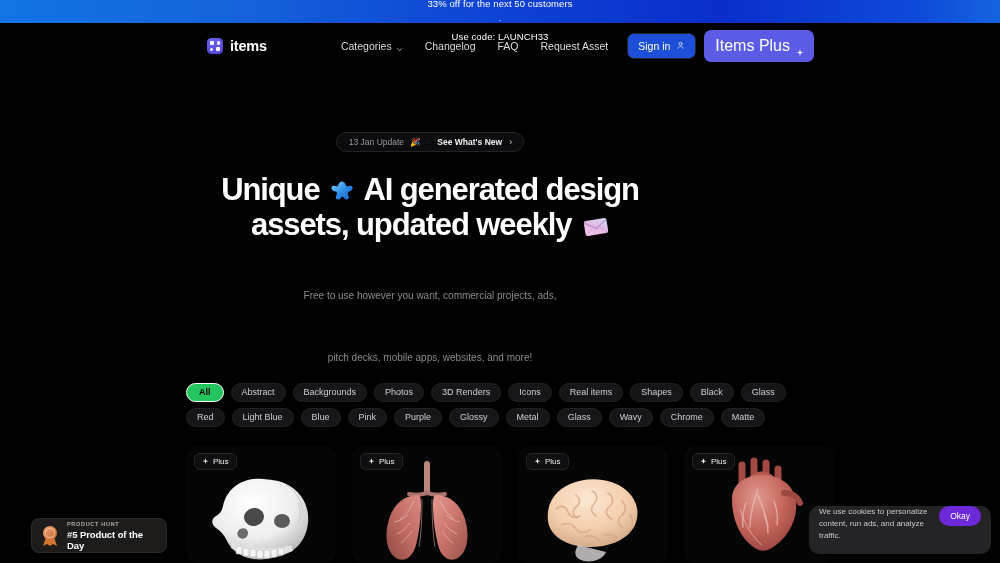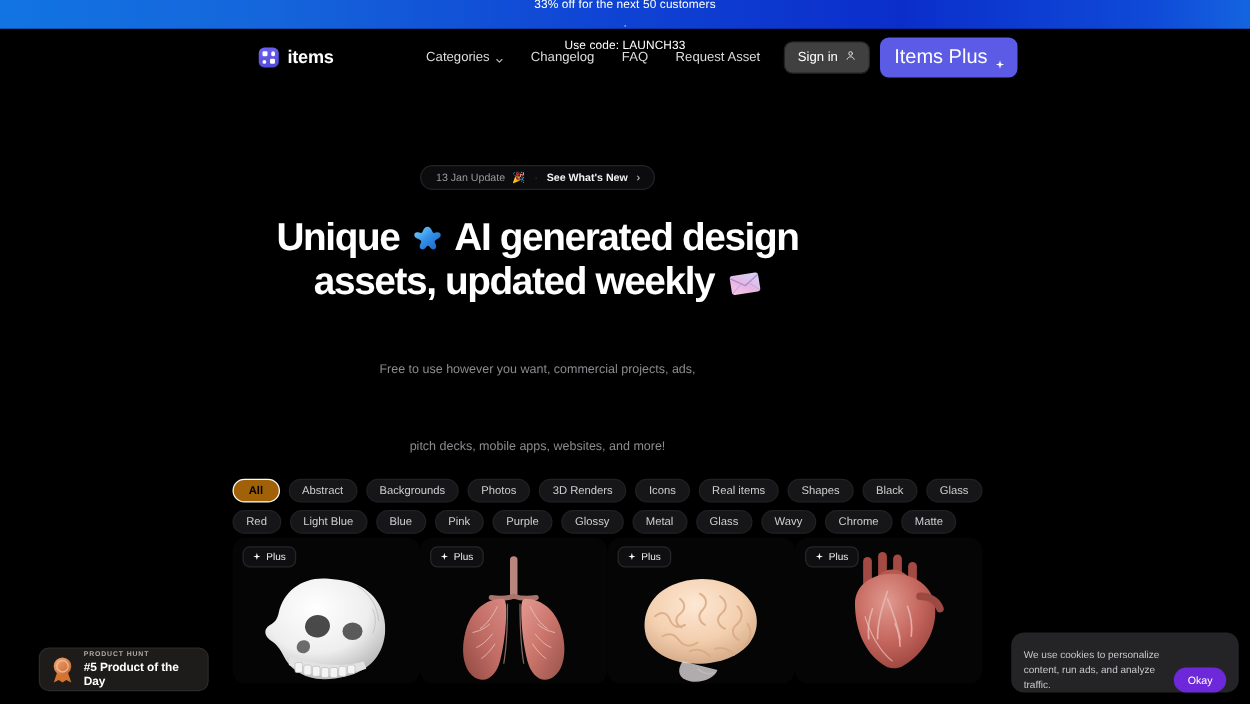--- a/index.html
+++ b/index.html
@@ -41,21 +41,21 @@
   .logo-sq i:nth-child(4){ right:2.6px; bottom:2.8px; width:4.4px; height:4.4px; border-radius:1px;}
   .brand-name { font-size:14.5px; color:#fff; font-weight:600; letter-spacing:-.2px; }
 
   .nav { position:absolute; right:186px; display:flex; align-items:center; gap:0; }
   .nav-link {
     font-size:10.5px; color:#dcdcdf; padding:6px 11px; border-radius:6px;
     display:flex; align-items:center; gap:4px; white-space:nowrap; cursor:pointer;
   }
   .chev { width:7px; height:7px; display:inline-block; }
   .signin {
-    font-size:10.5px; color:#fff; background:#404040; border:1px solid #232323;
+    font-size:10.5px; color:#fff; background:#1d4ed8; border:1px solid #232323;
     border-radius:7px; padding:6px 10px; display:flex; align-items:center; gap:6px;
     margin-left:8px; cursor:pointer; white-space:nowrap;
   }
   .plus-btn {
     font-size:16px; color:#fff; background:#5b5be6;
     border-radius:7px; padding:7px 11px; display:flex; align-items:center; gap:6px;
     margin-left:8px; cursor:pointer; white-space:nowrap; font-weight:500;
   }
 
   
@@ -89,24 +89,24 @@
   
   .filters {
     position:absolute; top:383px; left:186px; width:628px;
     display:flex; flex-wrap:wrap; gap:6px 7px;
   }
   .chip {
     font-size:9px; color:#cfcfd3; background:#161618; border:1px solid #212124;
     border-radius:999px; padding:4px 10px; cursor:pointer; white-space:nowrap;
     line-height:1;
   }
-  .chip.active { background:#a16207; color:#000; border-color:#fff; font-weight:600; padding:4px 12px; }
-
-  
-  .cards { position:absolute; top:430px; left:186px; display:flex; }
+  .chip.active { background:#22c55e; color:#000; border-color:#fff; font-weight:600; padding:4px 12px; }
+
+  
+  .cards { position:absolute; top:446px; left:186px; display:flex; gap:16px; }
   .card {
     position:relative; width:150px; height:117px;
     background:#050505; border-radius:11px; overflow:hidden; cursor:pointer;
   }
   .plus-badge {
     position:absolute; top:7px; left:8px; z-index:3;
     display:flex; align-items:center; gap:4px;
     background:#0f0f11; border:1px solid #26262a; border-radius:6px;
     padding:3px 7px; font-size:8px; color:#f0f0f2; font-weight:500;
   }
@@ -124,21 +124,21 @@
   }
   .ph-medal { width:18px; height:22px; flex:none; }
   .ph-txt { display:flex; flex-direction:column; gap:2px; }
   .ph-kicker { font-size:5.5px; color:#b0aca6; letter-spacing:.7px; font-weight:700; }
   .ph-title { font-size:9.5px; color:#fff; font-weight:700; letter-spacing:-.1px; }
 
   
   .cookie {
     position:absolute; right:9px; bottom:9px;
     width:182px; height:48px; background:#242426; border-radius:10px;
-    display:flex; align-items:flex-end; padding:0 10px; gap:8px;
+    display:flex; align-items:flex-start; padding:0 10px; gap:8px;
   }
   .cookie-txt { font-size:8px; line-height:12px; color:#c9c9cd; flex:1; }
   .cookie-btn {
     background:#6d28d9; border-radius:999px; padding:5px 11px;
     font-size:8.5px; color:#fff; cursor:pointer; font-weight:500; white-space:nowrap;
   }
 </style>
 </head>
 <body>
 

